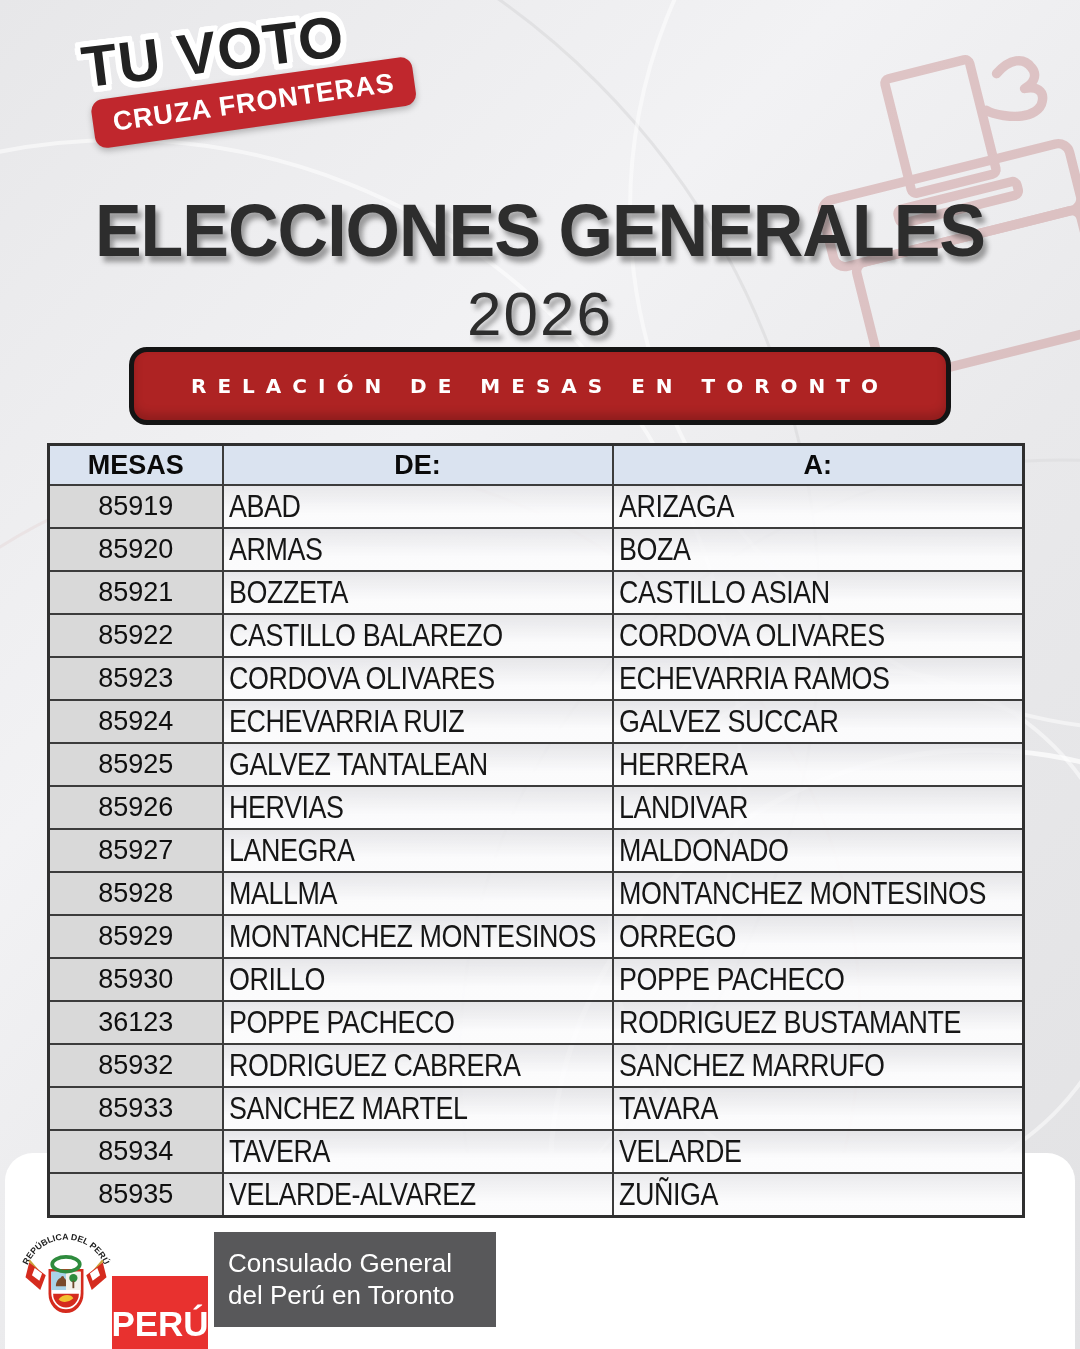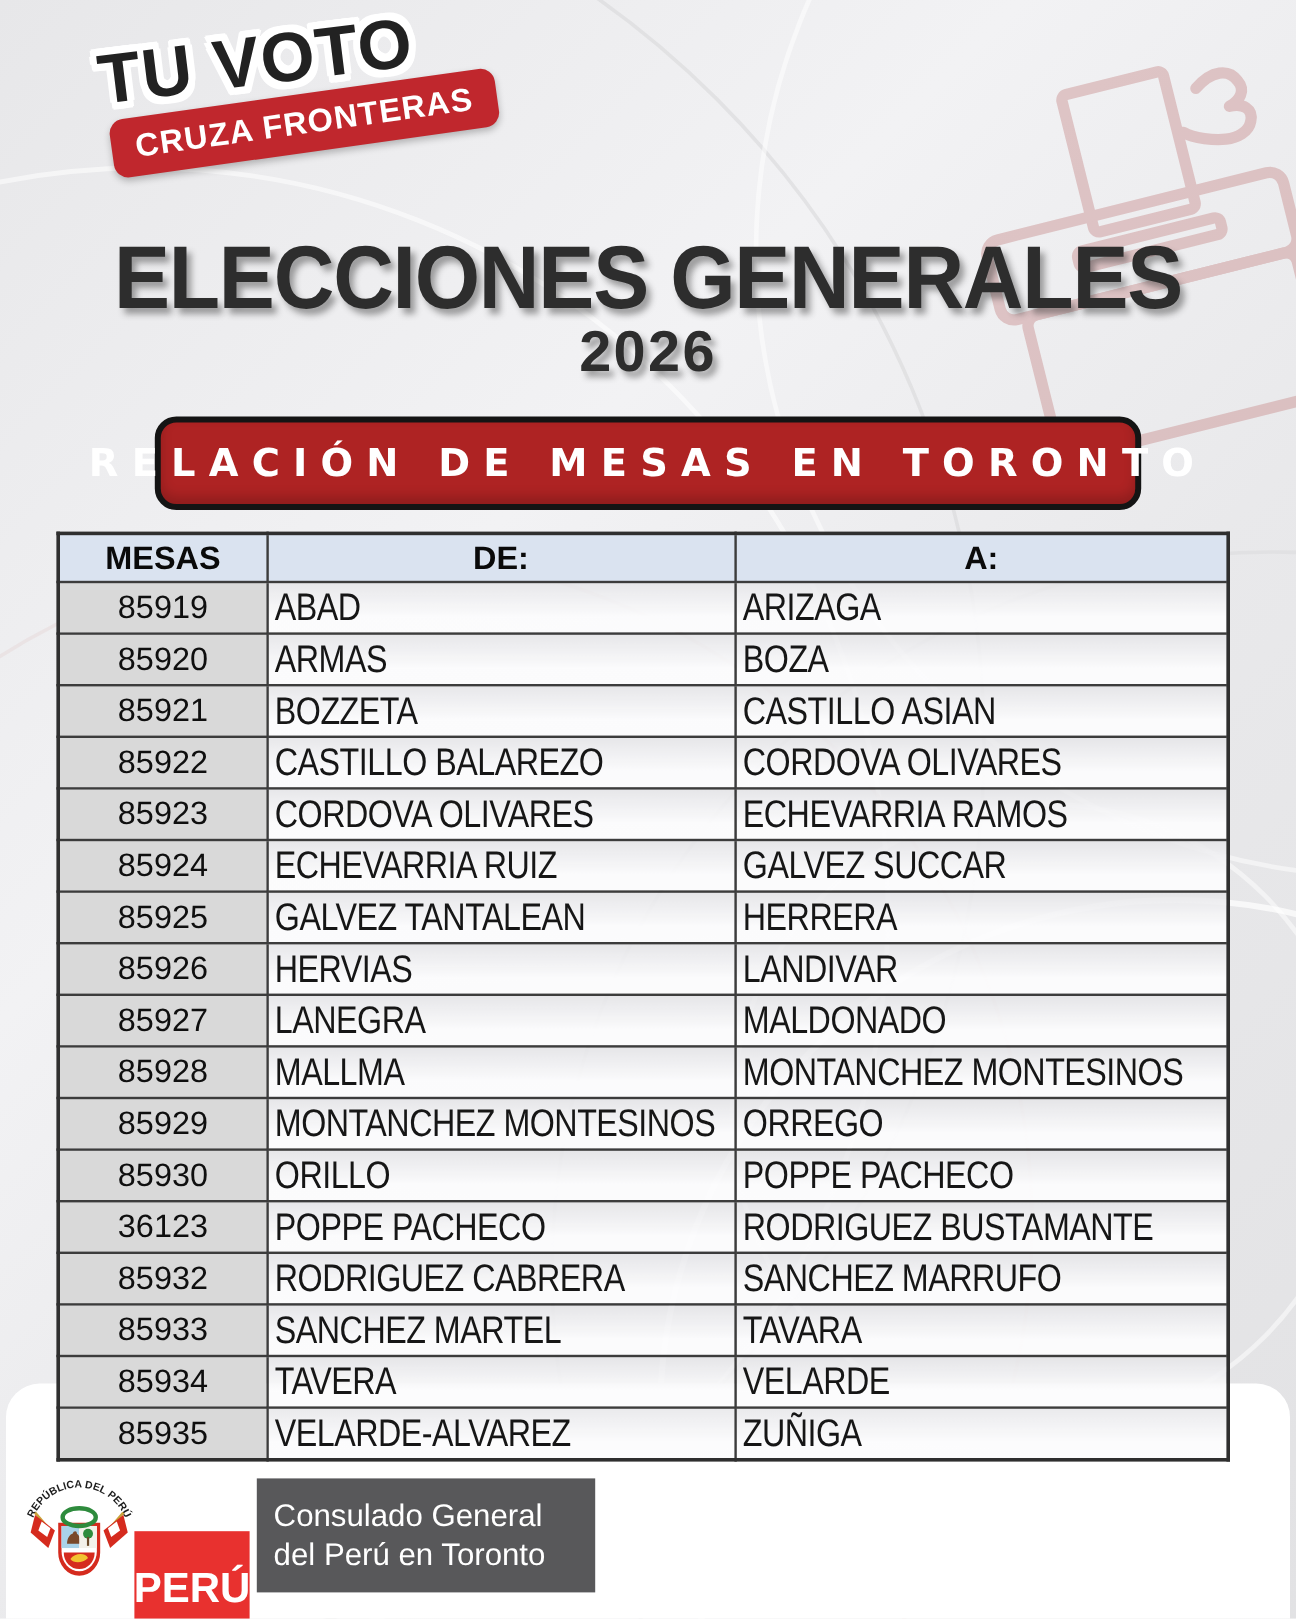--- a/index.html
+++ b/index.html
@@ -16,28 +16,28 @@
     text-shadow:-5px -5px 0 #fff,5px -5px 0 #fff,-5px 5px 0 #fff,5px 5px 0 #fff,
                 -6px 0 0 #fff,6px 0 0 #fff,0 -6px 0 #fff,0 6px 0 #fff,
                 -4px 6px 0 #fff,4px 6px 0 #fff,-4px -6px 0 #fff,4px -6px 0 #fff;}
   .logo-bottom{display:inline-block;margin-top:-2px;margin-left:4px;background:#c0272d;color:#fff;
     font-size:27px;font-weight:800;letter-spacing:1px;padding:9px 20px;border-radius:12px;
     transform:rotate(-1deg);box-shadow:0 3px 6px rgba(0,0,0,.25);}
   
   .title{position:absolute;top:196px;left:0;width:100%;text-align:center;z-index:2;line-height:1;}
   .title-line1{font-size:70px;font-weight:900;letter-spacing:-1px;color:#2d2d2d;
     transform:scaleY(1.06);text-shadow:4px 5px 5px rgba(50,50,50,.45);}
-  .title-line2{margin-top:4px;font-size:48px;font-weight:700;letter-spacing:2px;color:#2d2d2d;
+  .title-line2{margin-top:17px;font-size:62px;font-weight:400;letter-spacing:2px;color:#2d2d2d;
     text-shadow:4px 5px 5px rgba(50,50,50,.45);}
   
   .banner{position:absolute;top:347px;left:50%;transform:translateX(-50%);width:812px;height:68px;
     background:#ae2323;border:5px solid #141414;border-radius:18px;z-index:2;
     display:flex;align-items:center;justify-content:center;
     box-shadow:inset 0 -6px 10px rgba(0,0,0,.18);}
-  .banner-text{color:#fff;font-size:32px;font-weight:bold;letter-spacing:11px;white-space:nowrap;
+  .banner-text{color:#fff;font-size:20px;font-weight:bold;letter-spacing:11px;white-space:nowrap;
     font-family:"DejaVu Sans",sans-serif;}
   
   .white-card{position:absolute;left:5px;right:5px;top:1153px;height:200px;background:#ffffff;
     border-radius:28px 28px 0 0;z-index:1;}
   
   .mesas-table{position:absolute;left:47px;top:443px;z-index:2;border-collapse:collapse;
     width:975px;table-layout:fixed;border:3px solid #2f2f2f;}
   .mesas-table th{background:#dae3f0;border:2px solid #3c3c3c;height:38px;
     font-size:27px;font-weight:bold;color:#0a0a0a;text-align:center;padding:0;margin-left:31px;}
   .mesas-table td{border:2px solid #3c3c3c;height:41px;padding:0;overflow:hidden;white-space:nowrap;}

